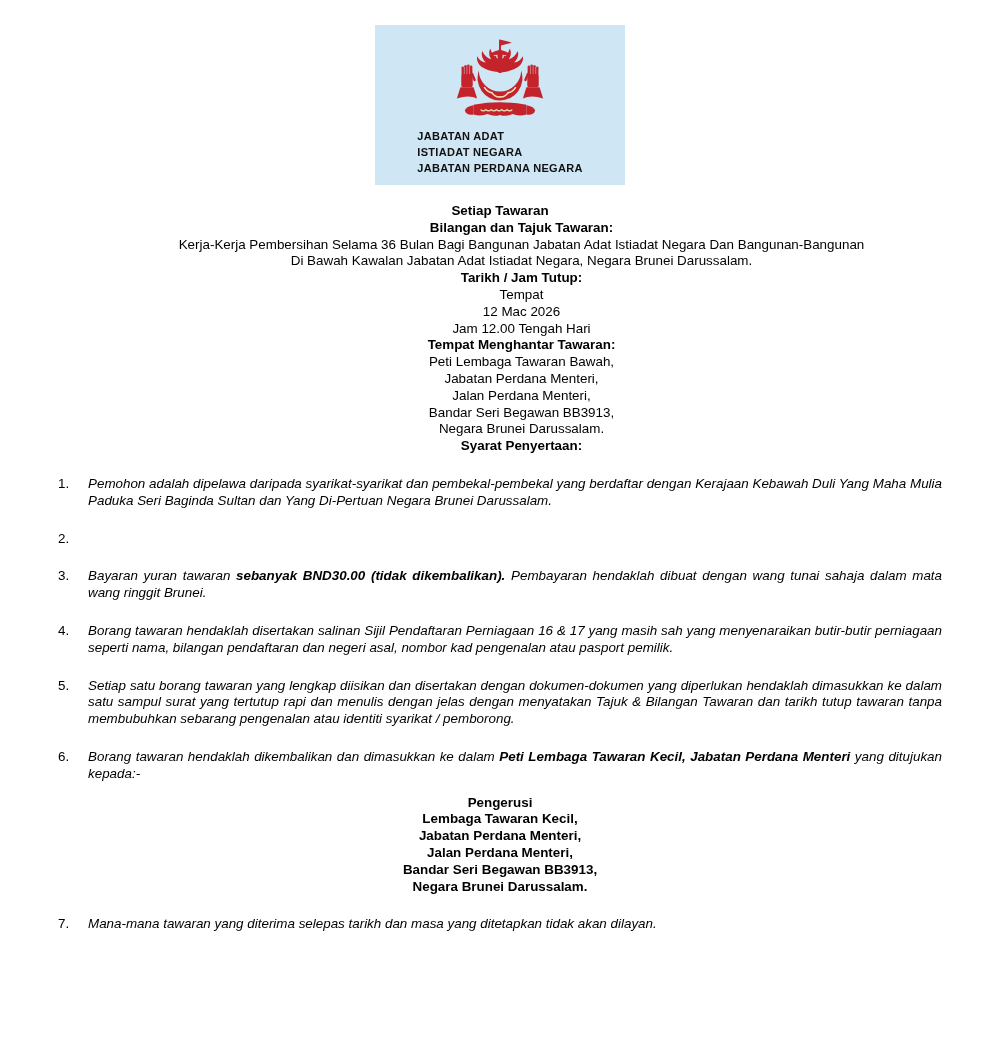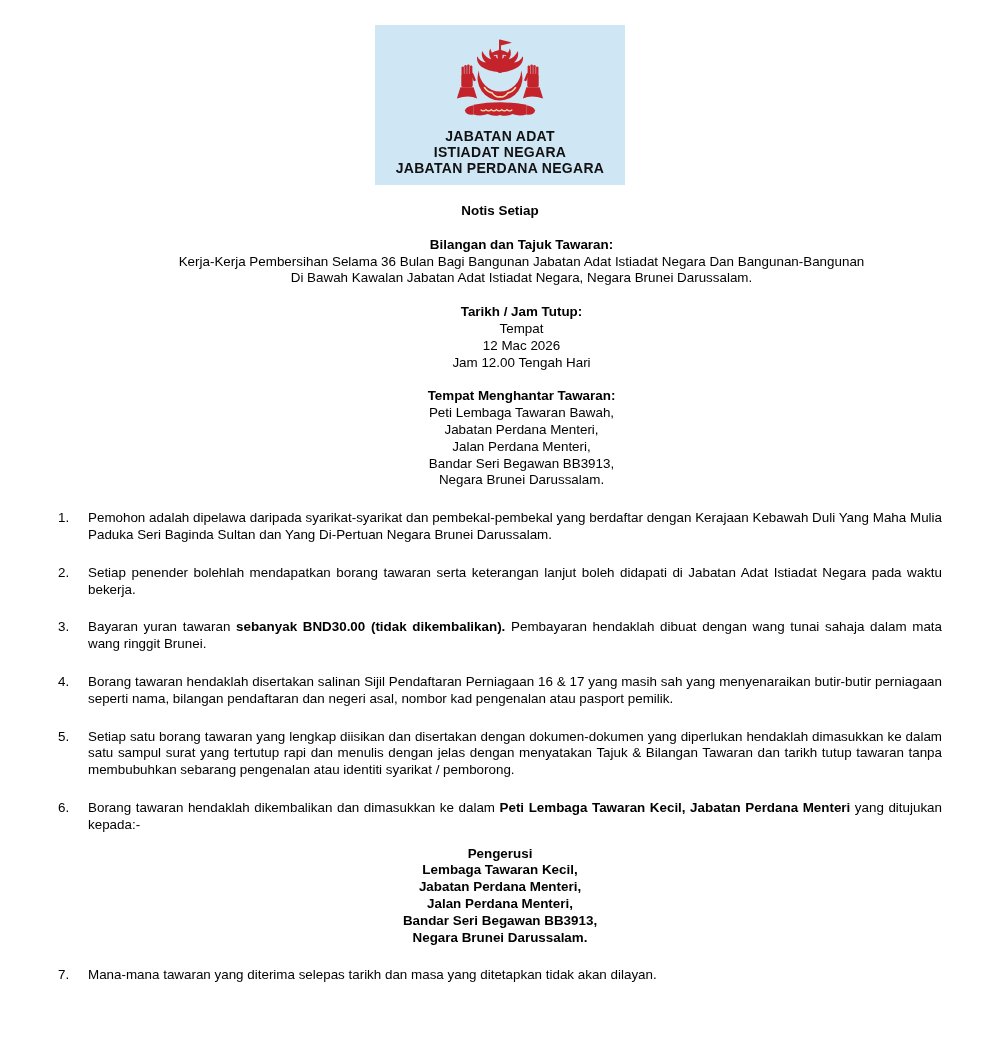--- a/index.html
+++ b/index.html
@@ -10,28 +10,28 @@
   }
   .bold{font-weight:700;}
   .center{text-align:center;}
   
   .crest-box{
     width:250px;height:160px;margin:25px auto 0 auto;
     background:#cfe6f4;
     display:flex;flex-direction:column;align-items:center;justify-content:center;
   }
   .crest-box svg{display:block;margin:2px 0 3px 0;}
-  .org-lines{font-weight:700;font-size:14px;line-height:16px;letter-spacing:0.3px;text-align:center;color:#111;}
+  .org-lines{font-weight:700;font-size:11px;line-height:16px;letter-spacing:0.3px;text-align:left;color:#111;}
   
   .doc-title{margin-top:18px;}
-  .sec{margin-top:17px;padding-left:43px;}
+  .sec{padding-left:43px;}
   
   .cond{display:flex;padding:0 58px;margin-top:21px;}
   .cond .num{flex:0 0 30px;width:30px;}
-  .cond .txt{flex:1;text-align:justify;}
+  .cond .txt{flex:1;text-align:justify;font-style:italic;}
   .addressee{margin-top:12px;font-weight:700;}
 </style>
 </head>
 <body>
 
 <div>
 
   <div class="crest-box">
     <svg viewBox="0 0 120 100" width="108" height="88" aria-hidden="true">
       <g fill="#c5232b" stroke="none">
@@ -68,21 +68,21 @@
         <path d="M38 82.5 q3 3 6 0 q3 3 6 0 q3 3 6 0 q3 3 6 0 q3 3 6 0 q3 3 6 0" stroke="#f1e2b6" stroke-width="1.5" fill="none"></path>
       </g>
     </svg>
     <div class="org-lines">
       <div>JABATAN ADAT</div>
       <div>ISTIADAT NEGARA</div>
       <div>JABATAN PERDANA NEGARA</div>
     </div>
   </div>
 
-  <div class="doc-title center bold">Notis Setiap</div>
+  <div class="doc-title center bold">Setiap Tawaran</div>
 
   <div class="sec center">
     <div class="bold">Bilangan dan Tajuk Tawaran:</div>
     <div>Kerja-Kerja Pembersihan Selama 36 Bulan Bagi Bangunan Jabatan Adat Istiadat Negara Dan Bangunan-Bangunan</div>
     <div>Di Bawah Kawalan Jabatan Adat Istiadat Negara, Negara Brunei Darussalam.</div>
   </div>
 
   <div class="sec center">
     <div class="bold">Tarikh / Jam Tutup:</div>
     <div>Tempat</div>
@@ -92,31 +92,31 @@
 
   <div class="sec center">
     <div class="bold">Tempat Menghantar Tawaran:</div>
     <div>Peti Lembaga Tawaran Bawah,</div>
     <div>Jabatan Perdana Menteri,</div>
     <div>Jalan Perdana Menteri,</div>
     <div>Bandar Seri Begawan BB3913,</div>
     <div>Negara Brunei Darussalam.</div>
   </div>
 
+  <div class="sec center bold">Syarat Penyertaan:</div>
 
   <div>
 
     <div class="cond">
       <span class="num">1.</span>
       <div class="txt">Pemohon adalah dipelawa daripada syarikat-syarikat dan pembekal-pembekal yang berdaftar dengan Kerajaan Kebawah Duli Yang Maha Mulia Paduka Seri Baginda Sultan dan Yang Di-Pertuan Negara Brunei Darussalam.</div>
     </div>
 
     <div class="cond">
       <span class="num">2.</span>
-      <div class="txt">Setiap penender bolehlah mendapatkan borang tawaran serta keterangan lanjut boleh didapati di Jabatan Adat Istiadat Negara pada waktu bekerja.</div>
     </div>
 
     <div class="cond">
       <span class="num">3.</span>
       <div class="txt"><span>Bayaran yuran tawaran </span><span class="bold">sebanyak BND30.00 (tidak dikembalikan).</span><span> Pembayaran hendaklah dibuat dengan wang tunai sahaja dalam mata wang ringgit Brunei.</span></div>
     </div>
 
     <div class="cond">
       <span class="num">4.</span>
       <div class="txt">Borang tawaran hendaklah disertakan salinan Sijil Pendaftaran Perniagaan 16 &amp; 17 yang masih sah yang menyenaraikan butir-butir perniagaan seperti nama, bilangan pendaftaran dan negeri asal, nombor kad pengenalan atau pasport pemilik.</div>

